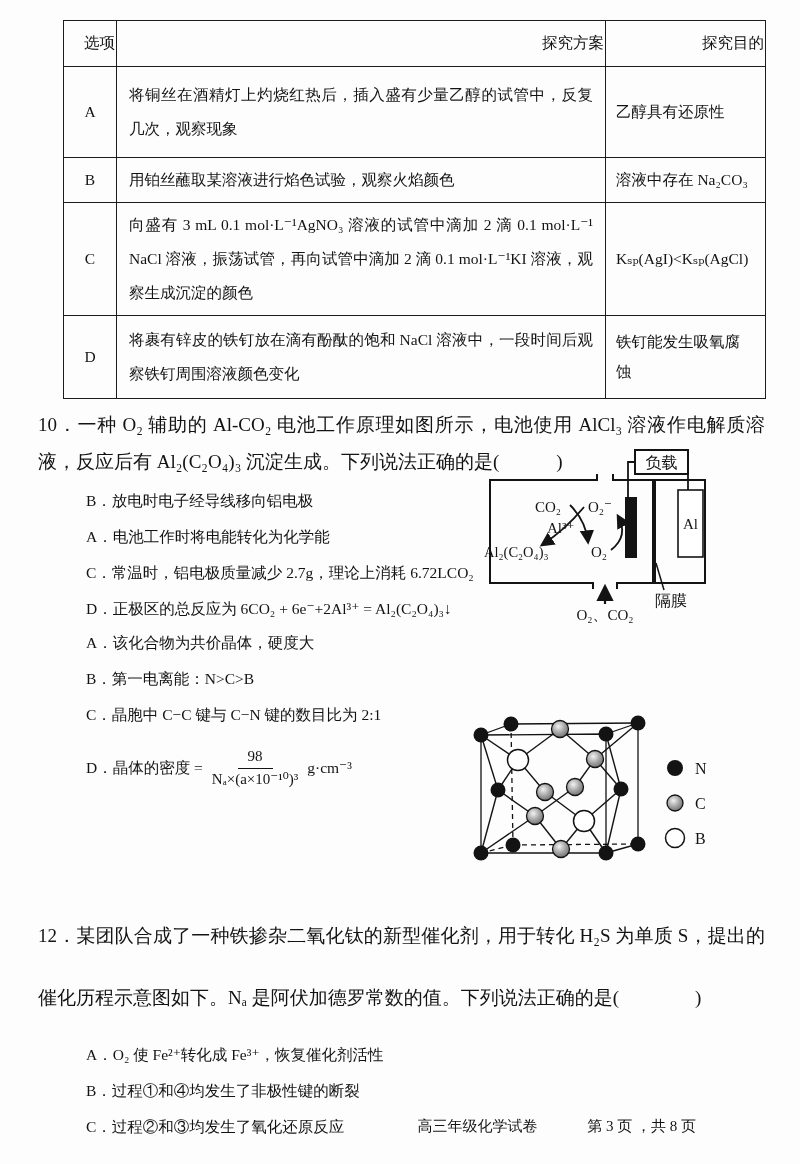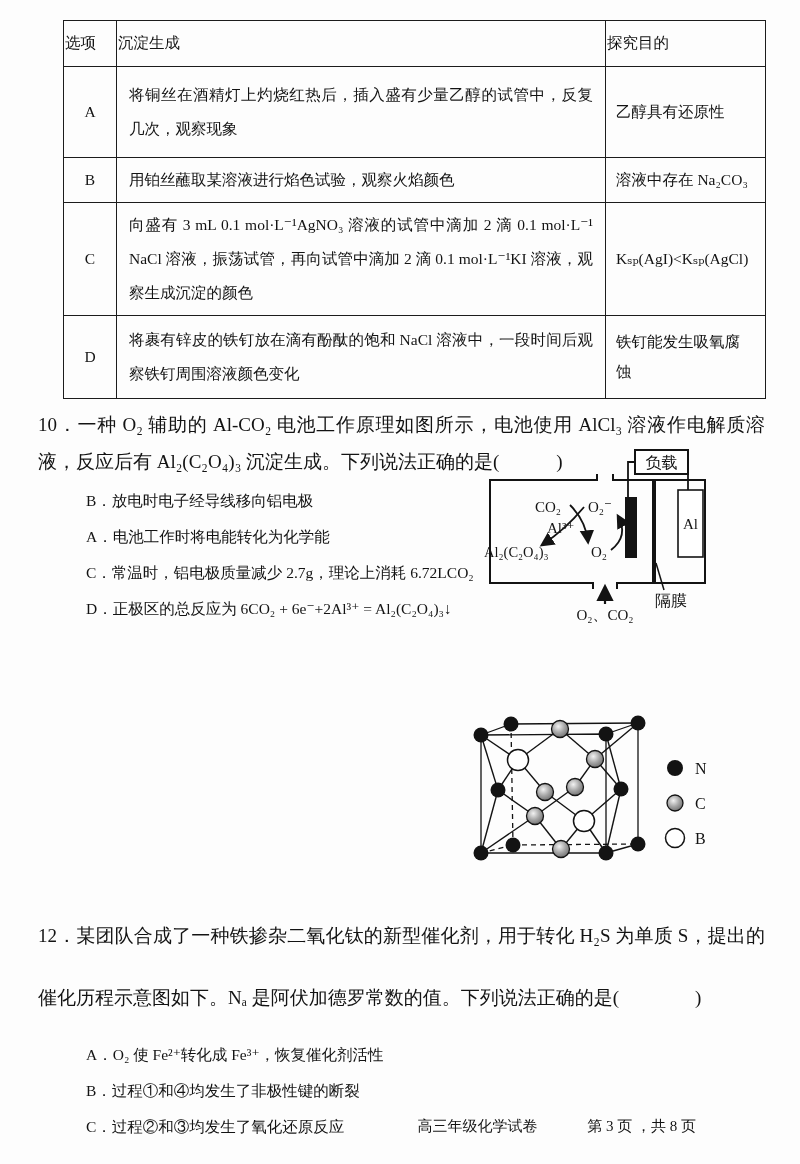--- a/index.html
+++ b/index.html
@@ -12,21 +12,21 @@
 
   
   table.xtable{
     position:absolute;left:63px;top:20px;width:702px;
     border-collapse:collapse;table-layout:fixed;
   }
   table.xtable th,table.xtable td{
     border:1.5px solid #1c1c1c;font-size:15.5px;font-weight:normal;
     box-sizing:border-box;vertical-align:middle;
   }
-  table.xtable th{height:46px;text-align:left;}
+  table.xtable th{height:46px;text-align:right;}
   td.c-opt{text-align:center;}
   td.c-plan{padding:4px 12px;line-height:34px;text-align:justify;}
   td.c-purpose{padding:4px 10px;line-height:30px;text-align:left;}
   tr.h-a td{height:91px;border-radius:12px;} tr.h-b td{height:45px;}
   tr.h-c td{height:113px;} tr.h-d td{height:83px;}
   th.w-purpose{ }
 
   
   .q{position:absolute;left:38px;width:727px;}
   .q10{top:406px;height:216px;}
@@ -63,21 +63,21 @@
 
   <table class="xtable">
     <colgroup>
         <col style="width:53px">
         <col style="width:489px">
         <col style="width:160px">
       </colgroup>
     <thead>
       <tr>
         <th>选项</th>
-        <th>沉淀生成</th>
+        <th>探究方案</th>
         <th class="w-purpose">探究目的</th>
       </tr>
     </thead>
     <tbody>
       <tr class="h-a">
         <td class="c-opt">A</td>
         <td class="c-plan">将铜丝在酒精灯上灼烧红热后，插入盛有少量乙醇的试管中，反复几次，观察现象</td>
         <td class="c-purpose">乙醇具有还原性</td>
       </tr>
       <tr class="h-b">
@@ -143,20 +143,33 @@
           <path d="M133,107 Q151,93 140,73" marker-end="url(#arr)"></path>
         </g>
 
         <line x1="127" y1="161" x2="127" y2="144" stroke="#131313" stroke-width="2.2" marker-end="url(#arr)"></line>
         <text x="127" y="177" font-size="15" text-anchor="middle">O₂、CO₂</text>
       </svg>
     </div>
   </div>
 
   <div class="q q11">
+    <div class="opts">
+      <div class="opt">A．该化合物为共价晶体，硬度大</div>
+      <div class="opt">B．第一电离能：N&gt;C&gt;B</div>
+      <div class="opt">C．晶胞中 C−C 键与 C−N 键的数目比为 2:1</div>
+      <div class="opt formula-line">
+        <span>D．晶体的密度 =</span>
+        <span class="frac">
+          <span class="num">98</span>
+          <span class="den">Nₐ×(a×10⁻¹⁰)³</span>
+        </span>
+        <span>g·cm⁻³</span>
+      </div>
+    </div>
 
     <div class="crystal-wrap">
       <svg width="310" height="196" viewBox="0 0 310 196">
         <defs>
           <radialGradient id="grayAtom" cx="40%" cy="35%" r="70%">
             <stop offset="0%" stop-color="#f2f2f2"></stop>
             <stop offset="55%" stop-color="#a3a3a3"></stop>
             <stop offset="100%" stop-color="#6d6d6d"></stop>
           </radialGradient>
         </defs>

